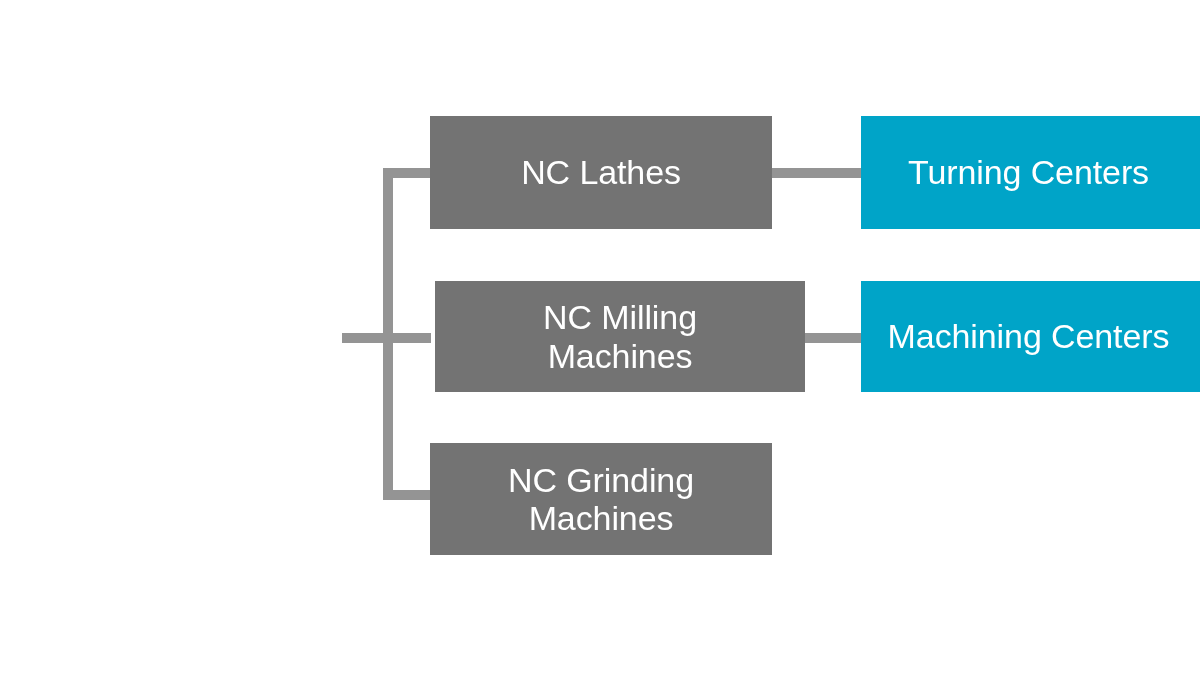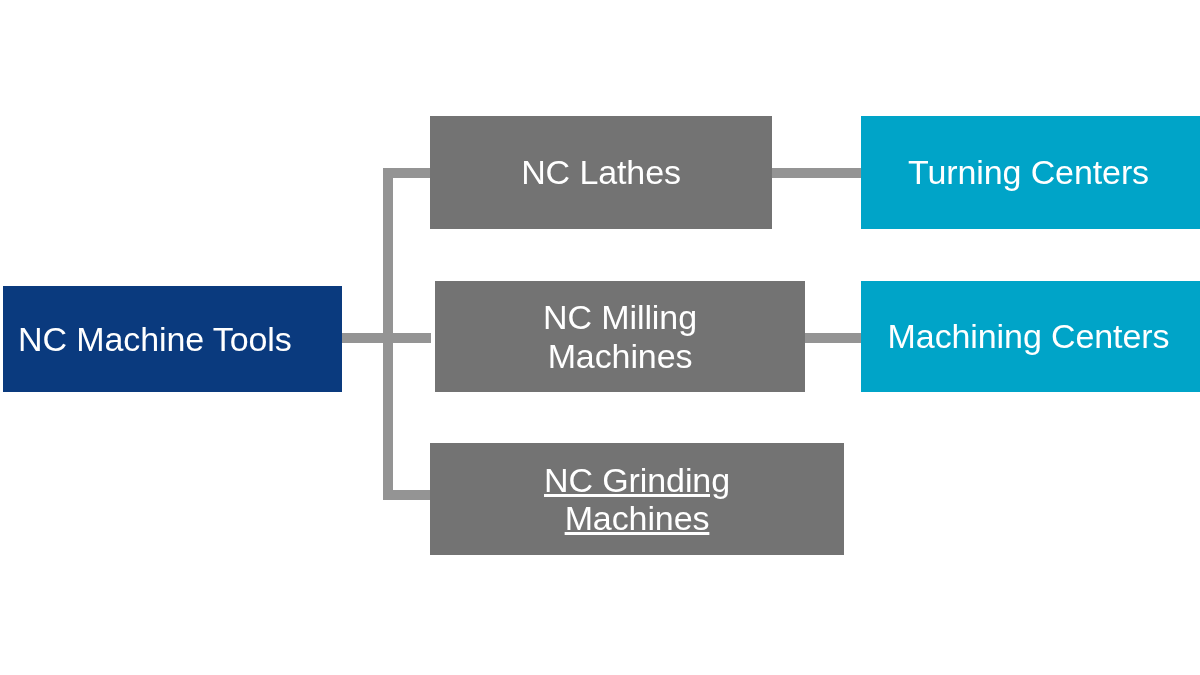--- a/index.html
+++ b/index.html
@@ -78,34 +78,31 @@
   <div class="conn" style="left:383px; top:168px; width:48px; height:10px;"></div>
 
   <div class="conn" style="left:383px; top:333px; width:48px; height:10px;"></div>
 
   <div class="conn" style="left:383px; top:490px; width:48px; height:10px;"></div>
 
   <div class="conn" style="left:772px; top:168px; width:90px; height:10px;"></div>
 
   <div class="conn" style="left:772px; top:333px; width:90px; height:10px;"></div>
 
-  <div class="node node-root" style="left:3px; top:286px; width:339px; height:106px;">
-    <span class="label">NC Machine Tools</span>
-  </div>
 
   <div class="node node-mid" style="left:430px; top:116px; width:342px; height:113px;">
     <span class="label">NC Lathes</span>
   </div>
 
   <div class="node node-mid" style="left:435px; top:281px; width:370px; height:111px;">
     <span class="label">NC Milling
 Machines</span>
   </div>
 
-  <div class="node node-mid" style="left:430px; top:443px; width:414px; height:112px;text-decoration:underline;">
+  <div class="node node-mid" style="left:430px; top:443px; width:342px; height:112px;">
     <span class="label">NC Grinding
 Machines</span>
   </div>
 
   <div class="node node-leaf" style="left:861px; top:116px; width:345px; height:113px;">
     <span class="label">Turning Centers</span>
   </div>
 
   <div class="node node-leaf" style="left:861px; top:281px; width:345px; height:111px;">
     <span class="label">Machining Centers</span>

